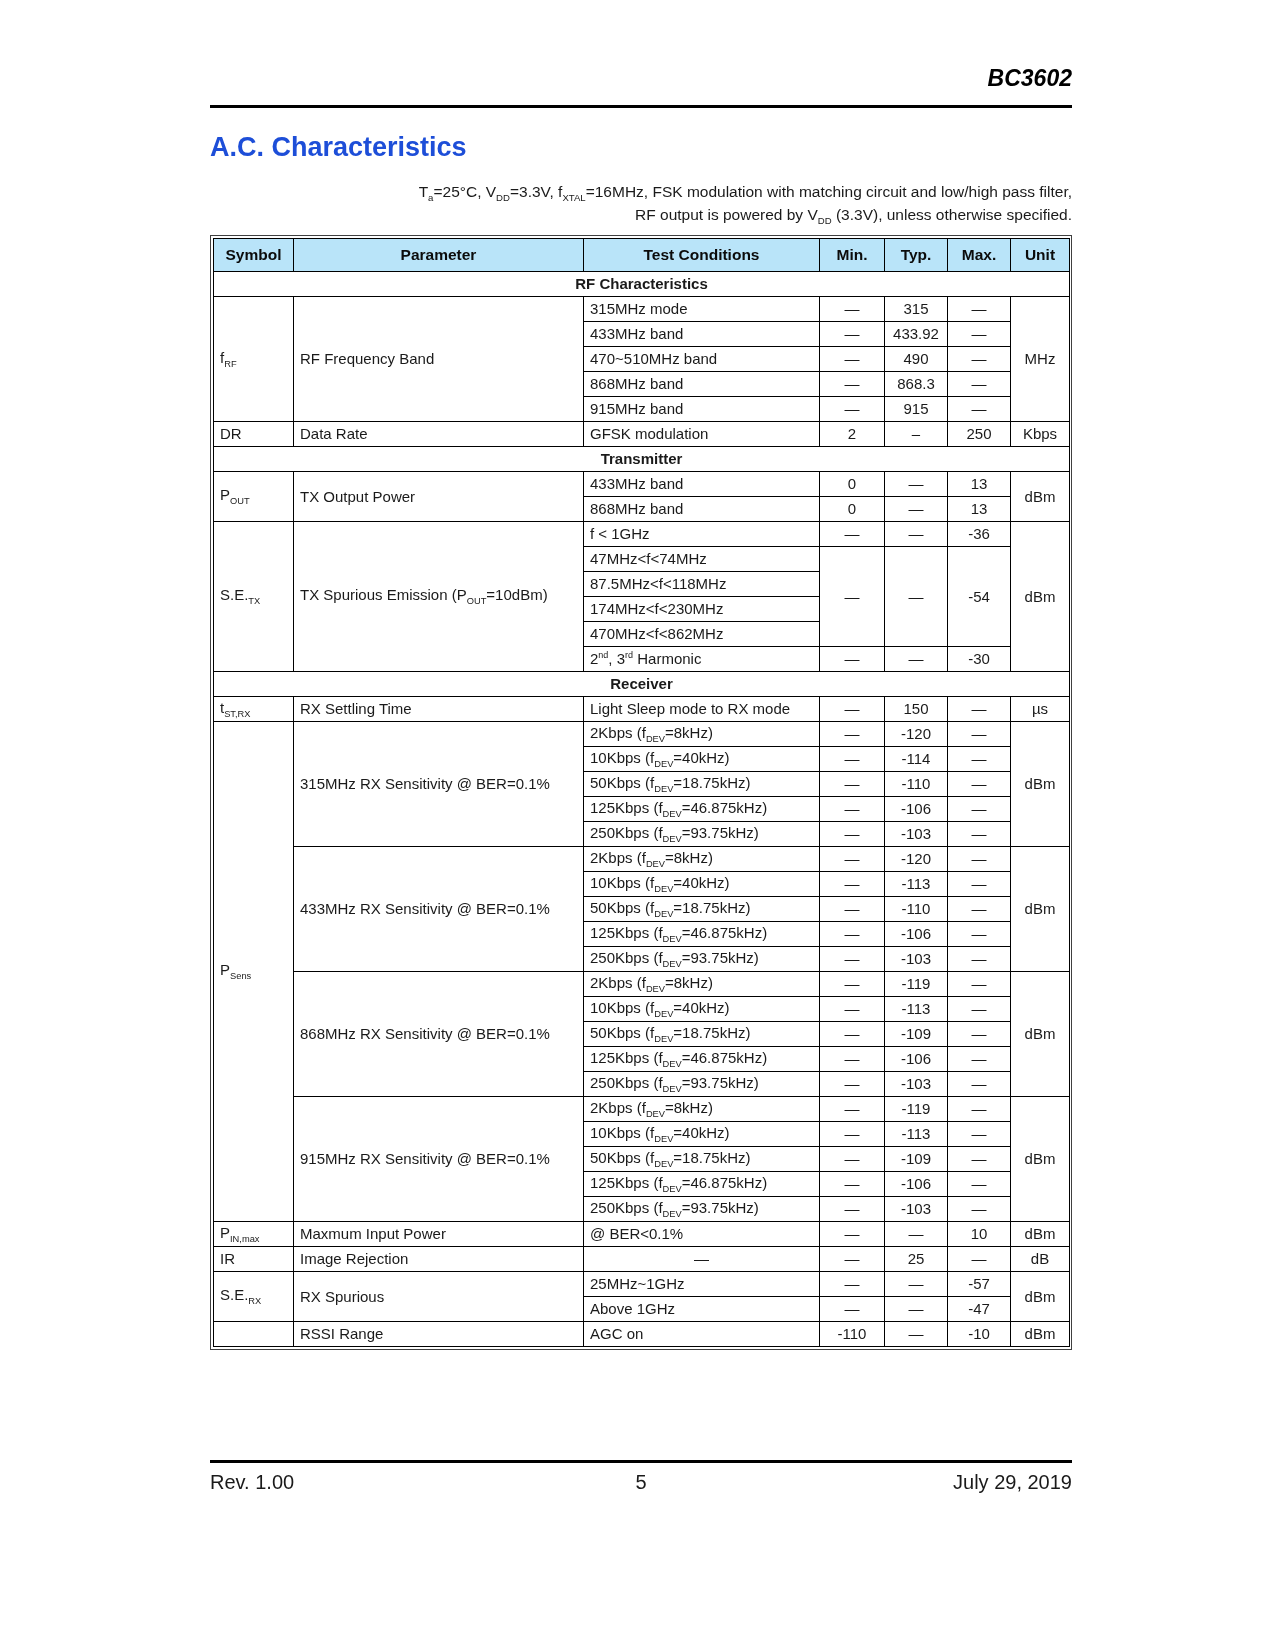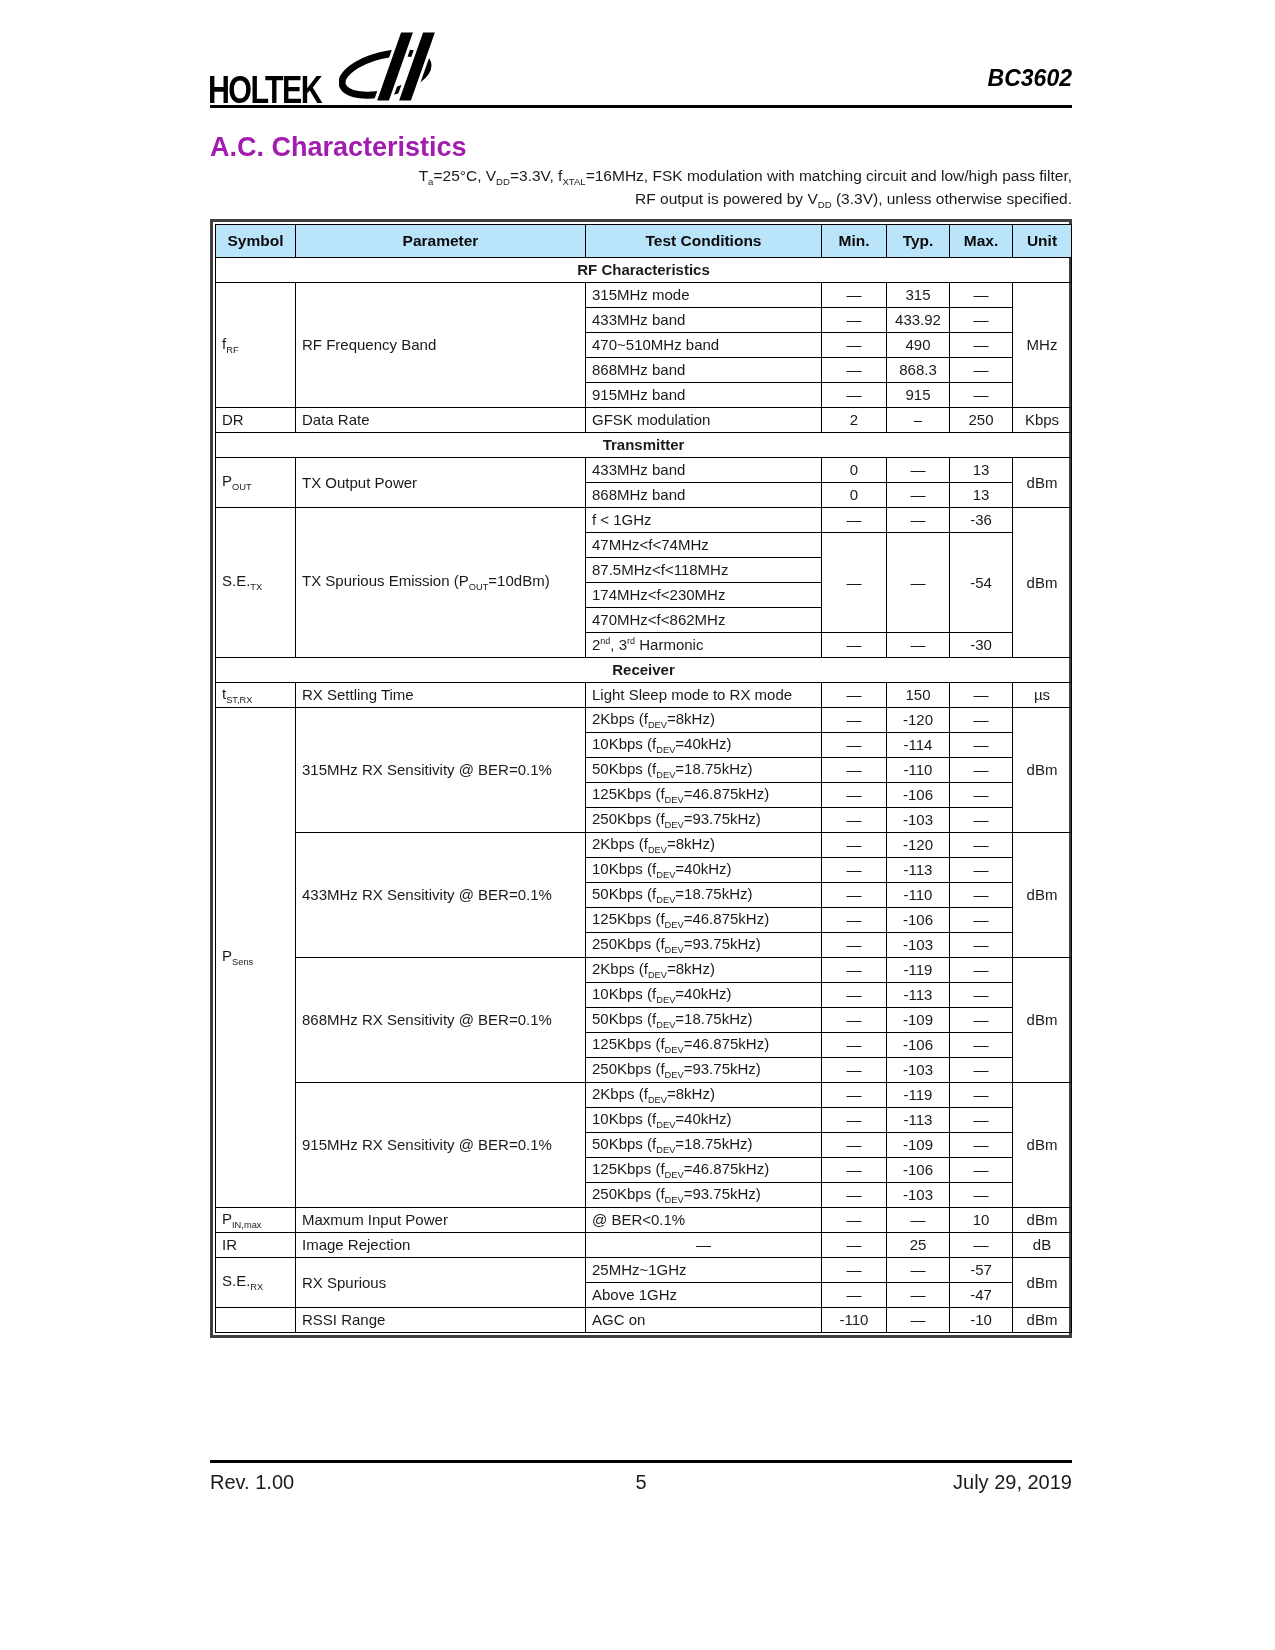--- a/index.html
+++ b/index.html
@@ -15,28 +15,28 @@
   .brand { position:relative; height:74px; }
   .logo  { position:absolute; left:-2px; bottom:-6px; display:flex; align-items:flex-end; }
   .logo-text {
     font-size:38px; font-weight:bold; letter-spacing:-2px; line-height:.85;
     transform:scaleX(.80); transform-origin:left bottom; color:#000;
   }
   .emblem { margin-left:-10px; margin-bottom:1px; display:block; }
   .docnum { position:absolute; right:0; bottom:8px; font-size:23px; font-weight:bold; font-style:italic; color:#000000; }
   .rule { height:3px; background:#000; margin-top:5px; }
 
-  .title { margin:24px 0 0 0; font-size:27px; font-weight:bold; color:#a21caf; }
-  .conds { margin-top:3px; text-align:right; font-size:15.5px; line-height:1.32; }
+  .title { margin:24px 0 0 0; font-size:27px; font-weight:bold; color:#1d4ed8; }
+  .conds { margin-top:19px; text-align:right; font-size:15.5px; line-height:1.32; }
 
   sub { font-size:.62em; }
   sup { font-size:.60em; }
 
   
-  .table-wrap { margin-top:7px; border:3px solid #404040; padding:2px; background:#fff; }
+  .table-wrap { margin-top:7px; border:1px solid #404040; padding:2px; background:#fff; }
   table { width:100%; border-collapse:collapse; table-layout:fixed; font-size:15px; color:#1a1a1a; }
   th,td { border:1px solid #000; height:25px; padding:0 6px; vertical-align:middle; white-space:nowrap; overflow:hidden; }
   th { background:#b9e4f9; font-size:15.5px; font-weight:bold; height:33px; text-align:center; padding:0 2px; color:#0b0b0b; }
   tr.section td { font-weight:bold; text-align:center; }
   .sym,.param,.test { text-align:left; }
   .num,.unit,.testc { text-align:center; }
 
   
   .footer-rule { position:absolute; left:210px; top:1460px; width:862px; height:3px; background:#000; }
   .footer { position:absolute; left:210px; top:1471px; width:862px; height:22px; font-size:20px; }
@@ -44,28 +44,20 @@
   .footer .pageno { position:absolute; left:50%; transform:translateX(-50%); }
   .footer .date   { position:absolute; right:0; }
 </style>
 </head>
 <body>
 
 <div class="page">
   <div class="content">
 
     <div class="brand">
-      <div class="logo">
-        <span class="logo-text">HOLTEK</span>
-        <svg class="emblem" width="102" height="80" viewBox="0 0 102 80">
-          <ellipse cx="46" cy="49" rx="44" ry="19" fill="none" stroke="#000" stroke-width="7" transform="rotate(-14 46 49)"></ellipse>
-          <polygon points="36,77 61,6 76,6 51,77" fill="#000" stroke="#fff" stroke-width="3"></polygon>
-          <polygon points="58,77 83,6 98,6 73,77" fill="#000" stroke="#fff" stroke-width="3"></polygon>
-        </svg>
-      </div>
       <span class="docnum">BC3602</span>
     </div>
     <div class="rule"></div>
 
     <h1 class="title">A.C. Characteristics</h1>
 
     <div class="conds">
       <div><span>T</span><sub>a</sub><span>=25°C, V</span><sub>DD</sub><span>=3.3V, f</span><sub>XTAL</sub><span>=16MHz, FSK modulation with matching circuit and low/high pass filter,</span></div>
       <div><span>RF output is powered by V</span><sub>DD</sub><span> (3.3V), unless otherwise specified.</span></div>
     </div>

